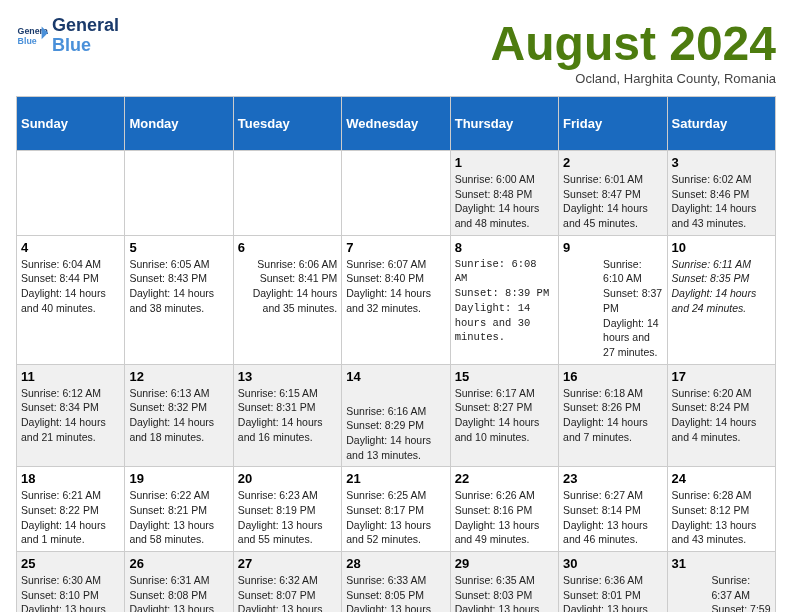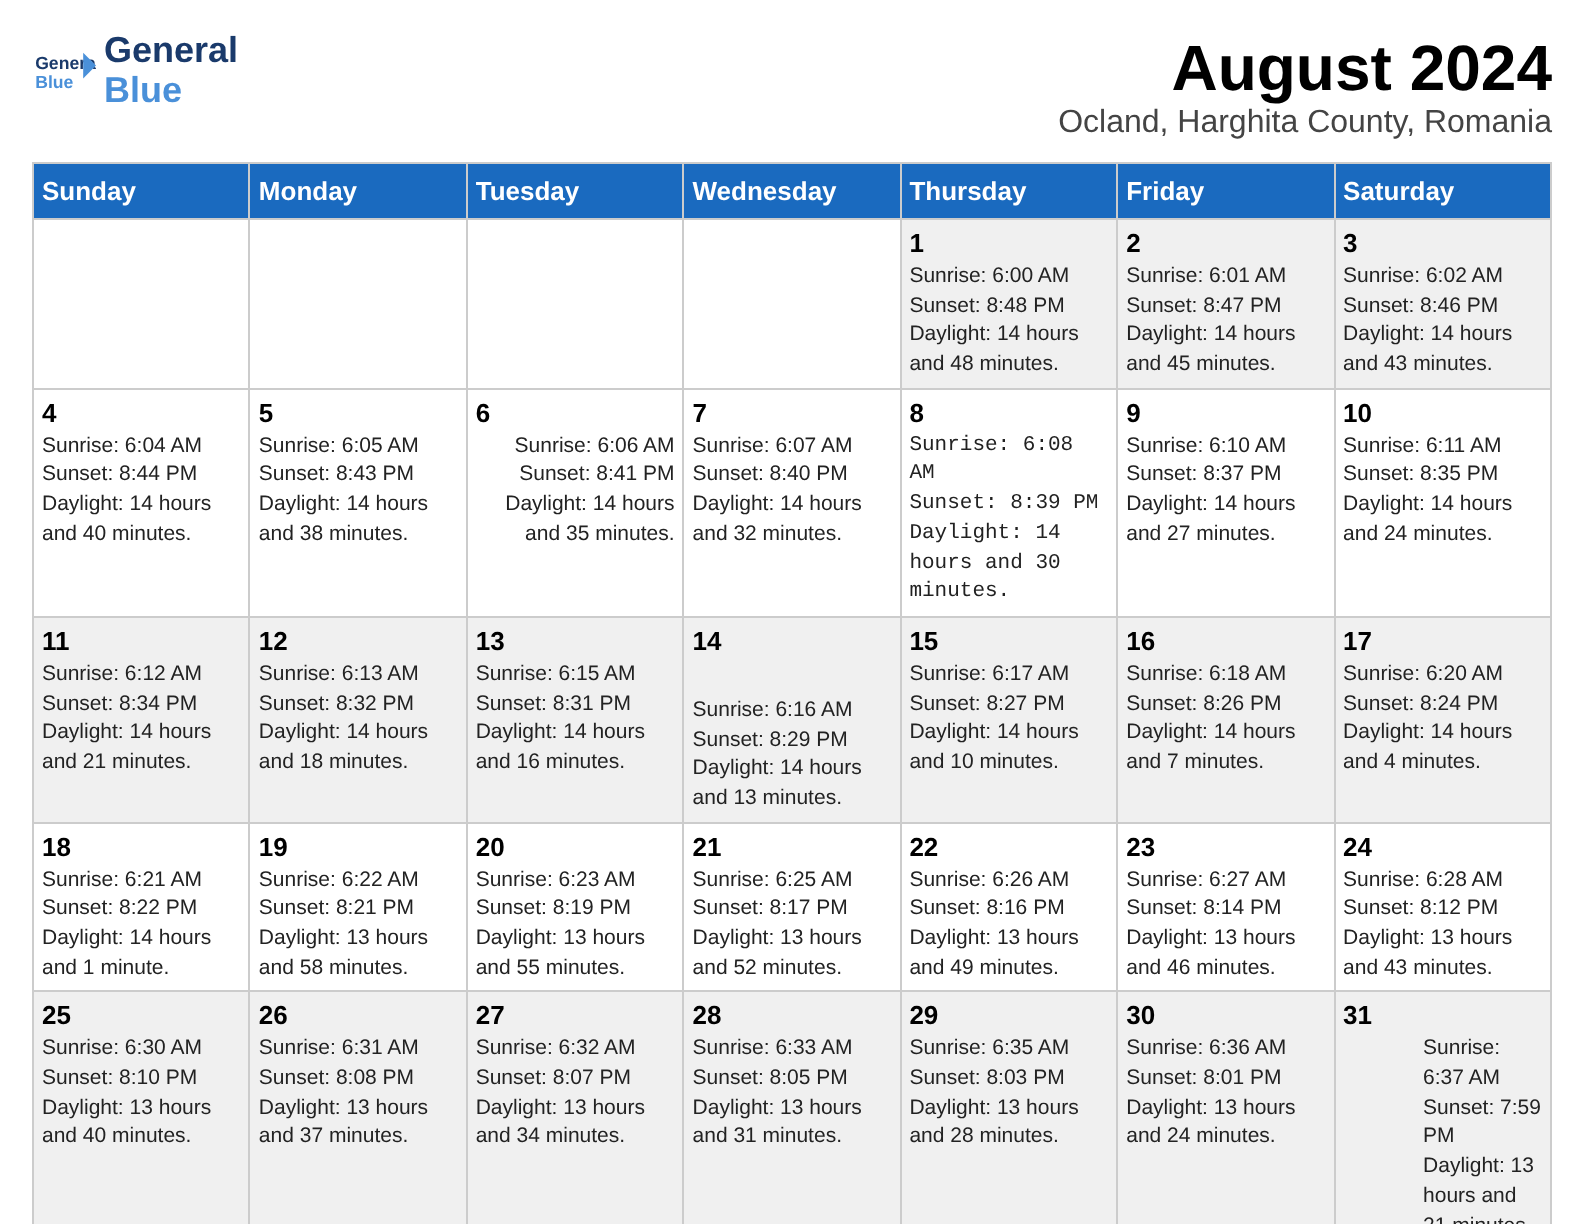--- a/index.html
+++ b/index.html
@@ -31,37 +31,37 @@
       color: #4a90d9;
     }
     .logo-icon {
       width: 32px;
       height: 32px;
     }
     .title-area {
       text-align: right;
     }
     .main-title {
-      font-size: 32px;
+      font-size: 48px;
       font-weight: bold;
-      color: #000000;
+      color: #4d7c0f;
     }
     .subtitle {
-      font-size: 16px;
+      font-size: 13px;
       color: #444;
     }
     table {
       width: 100%;
       border-collapse: collapse;
       font-size: 11px;
     }
     thead tr th {
       background-color: #1a6abf;
       color: #fff;
-      padding: 6px 4px;
+      padding: 19px 4px;
       text-align: left;
       font-size: 13px;
       font-weight: bold;
       border: 1px solid #ccc;
     }
     tbody tr td {
       border: 1px solid #ccc;
       padding: 4px;
       vertical-align: top;
       height: 80px;
@@ -172,27 +172,27 @@
 Daylight: 14 hours and 32 minutes.</div>
         </td>
         <td>
           <span class="day-number">8</span>
           <div class="day-info" style="white-space: pre-line; font-family: Liberation Mono, monospace;">Sunrise: 6:08 AM
 Sunset: 8:39 PM
 Daylight: 14 hours and 30 minutes.</div>
         </td>
         <td>
           <span class="day-number">9</span>
-          <div class="day-info" style="white-space: pre-line;">Sunrise: 6:10 AM
+          <div class="day-info" style="white-space: pre-line; margin-left: 40px;">Sunrise: 6:10 AM
 Sunset: 8:37 PM
 Daylight: 14 hours and 27 minutes.</div>
         </td>
         <td>
           <span class="day-number">10</span>
-          <div class="day-info" style="white-space: pre-line;">Sunrise: 6:11 AM
+          <div class="day-info" style="white-space: pre-line; font-style: italic;">Sunrise: 6:11 AM
 Sunset: 8:35 PM
 Daylight: 14 hours and 24 minutes.</div>
         </td>
       </tr>
       <tr>
         <td>
           <span class="day-number">11</span>
           <div class="day-info" style="white-space: pre-line;">Sunrise: 6:12 AM
 Sunset: 8:34 PM
 Daylight: 14 hours and 21 minutes.</div>

